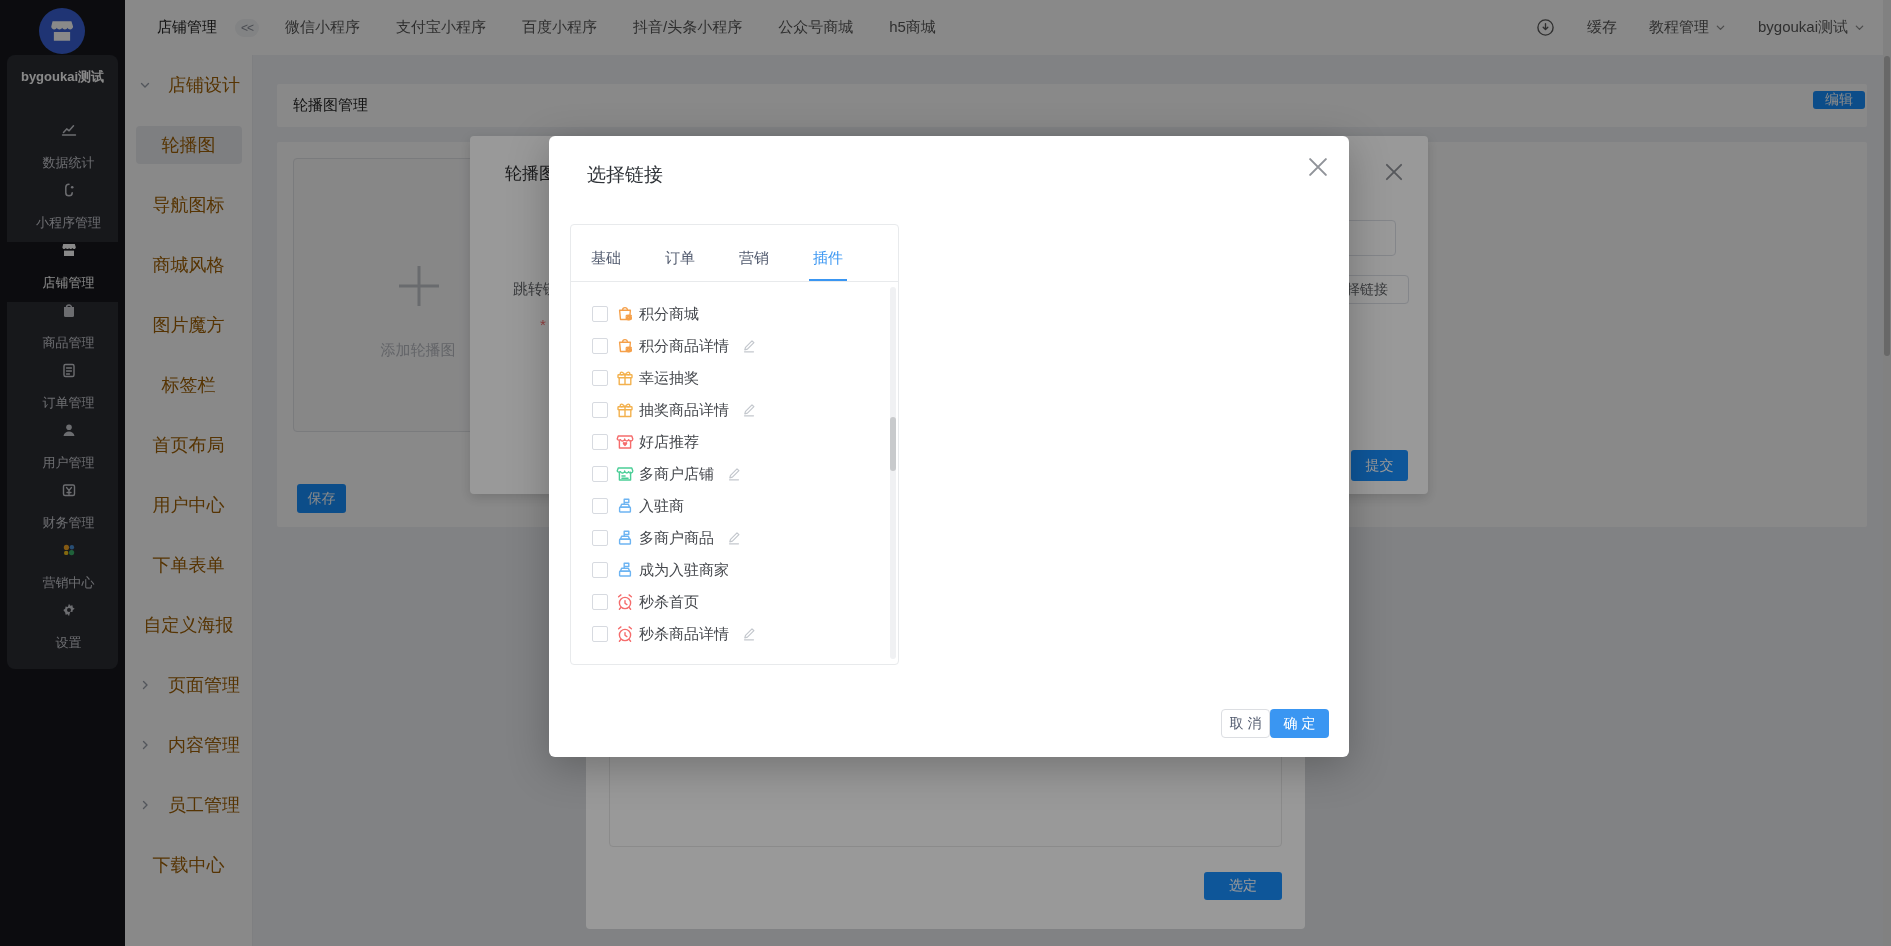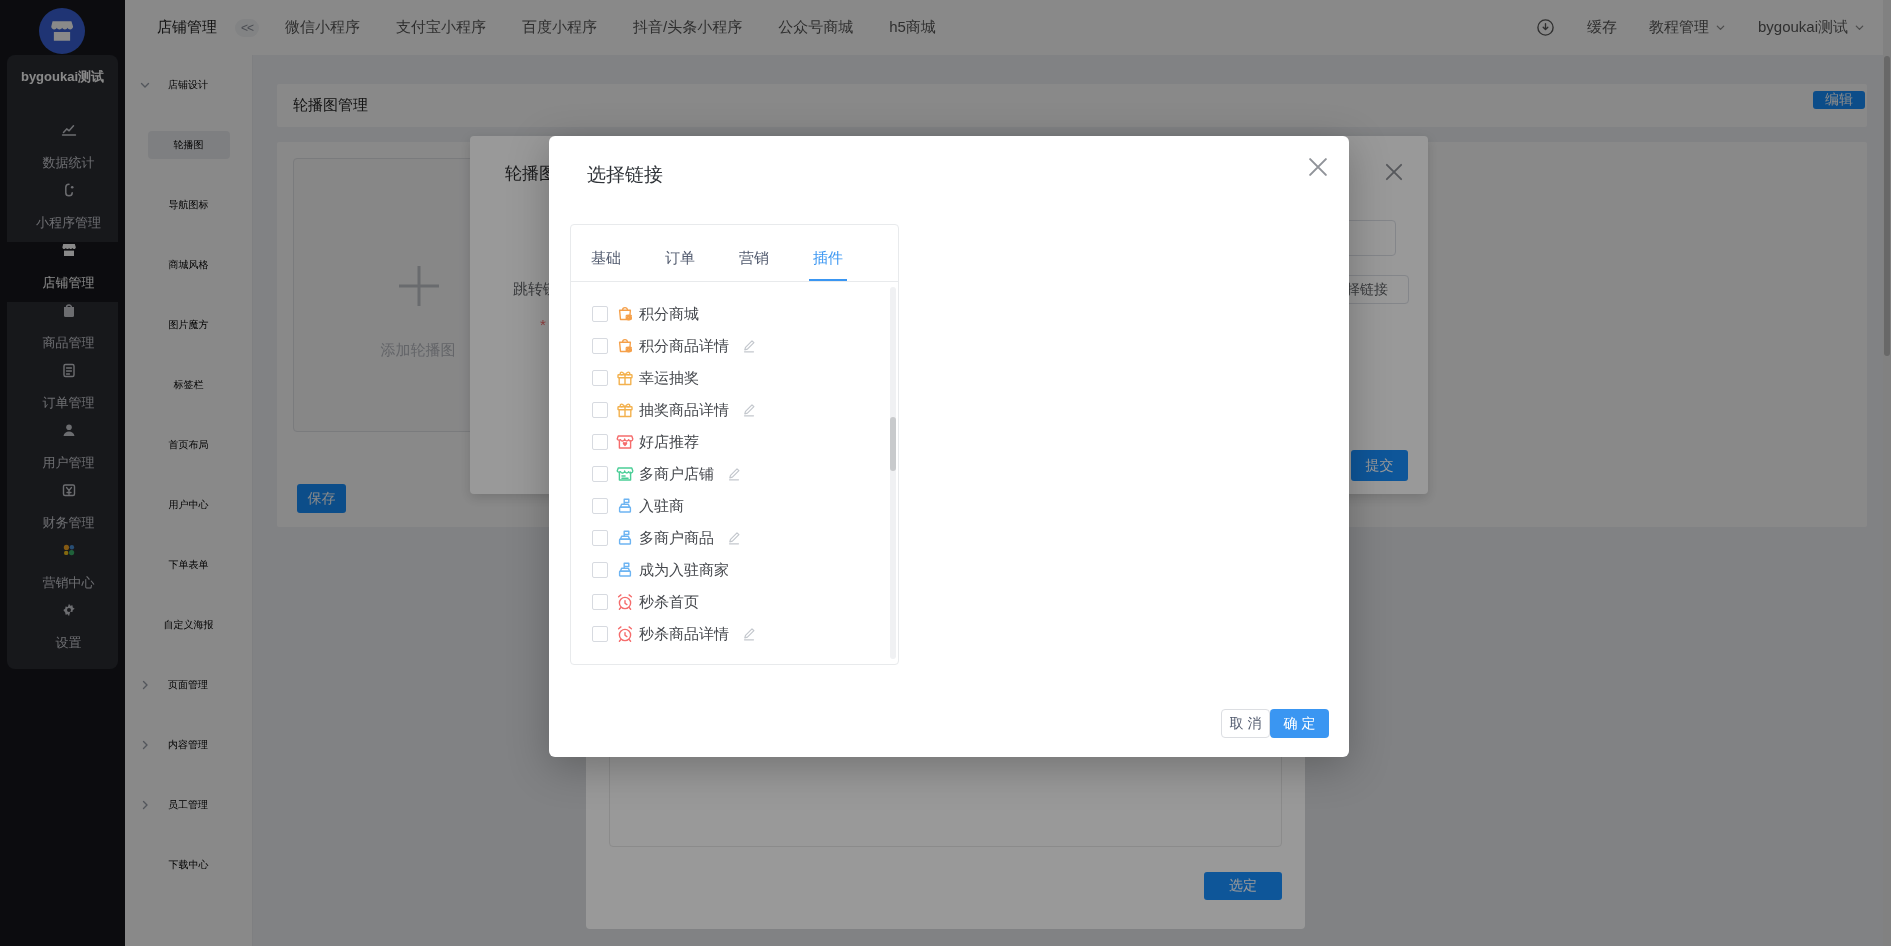--- a/index.html
+++ b/index.html
@@ -11,21 +11,21 @@
   .sidebar{position:absolute;left:0;top:0;width:125px;height:946px;background:#17181d;z-index:10;}
   .logo{position:absolute;left:39px;top:8px;width:46px;height:46px;border-radius:50%;background:#3b63d8;display:flex;align-items:center;justify-content:center;color:#fff;}
   .side-panel{position:absolute;left:7px;top:55px;width:111px;height:614px;background:#2c2d34;border-radius:8px;}
   .side-user{height:67px;padding-top:12px;color:#ffffff;font-size:13px;font-weight:bold;text-align:center;line-height:1.5;}
   .nav-item{height:60px;display:flex;align-items:center;padding-left:12px;gap:16px;color:#c9cbd1;font-size:13px;cursor:pointer;flex-direction:column;}
   .nav-item .ni-ico{width:16px;height:16px;flex:0 0 16px;}
   .nav-item.active{background:#17181d;color:#ffffff;}
 
   
   .submenu{position:absolute;left:125px;top:55px;width:128px;height:891px;background:#ffffff;border-right:1px solid #ebedf0;z-index:10;}
-  .sm-row{height:60px;display:flex;align-items:center;justify-content:center;font-size:10px;color:#000000;cursor:pointer;text-align:right;}
+  .sm-row{height:60px;display:flex;align-items:center;justify-content:center;font-size:18px;color:#a16207;cursor:pointer;text-align:right;}
   .sm-row .chev{display:none;color:#9aa0ab;width:12px;height:12px;}
   .sm-row.group-open,.sm-row.group-closed{justify-content:flex-start;padding-left:14px;gap:7px;}
   .sm-row.group-open .chev-down{display:block;}
   .sm-row.group-closed .chev-right{display:block;}
   .sm-row .lbl{padding:7px 10px;border-radius:4px;white-space:nowrap;}
   .sm-row.item.active .lbl{background:#ebedf0;padding:7px 26px;}
 
   
   .topbar{position:absolute;left:125px;top:0;width:1766px;height:55px;background:#ffffff;display:flex;align-items:center;z-index:10;}
   .tb-section{display:flex;align-items:center;gap:18px;padding-left:32px;width:160px;flex:0 0 160px;}

